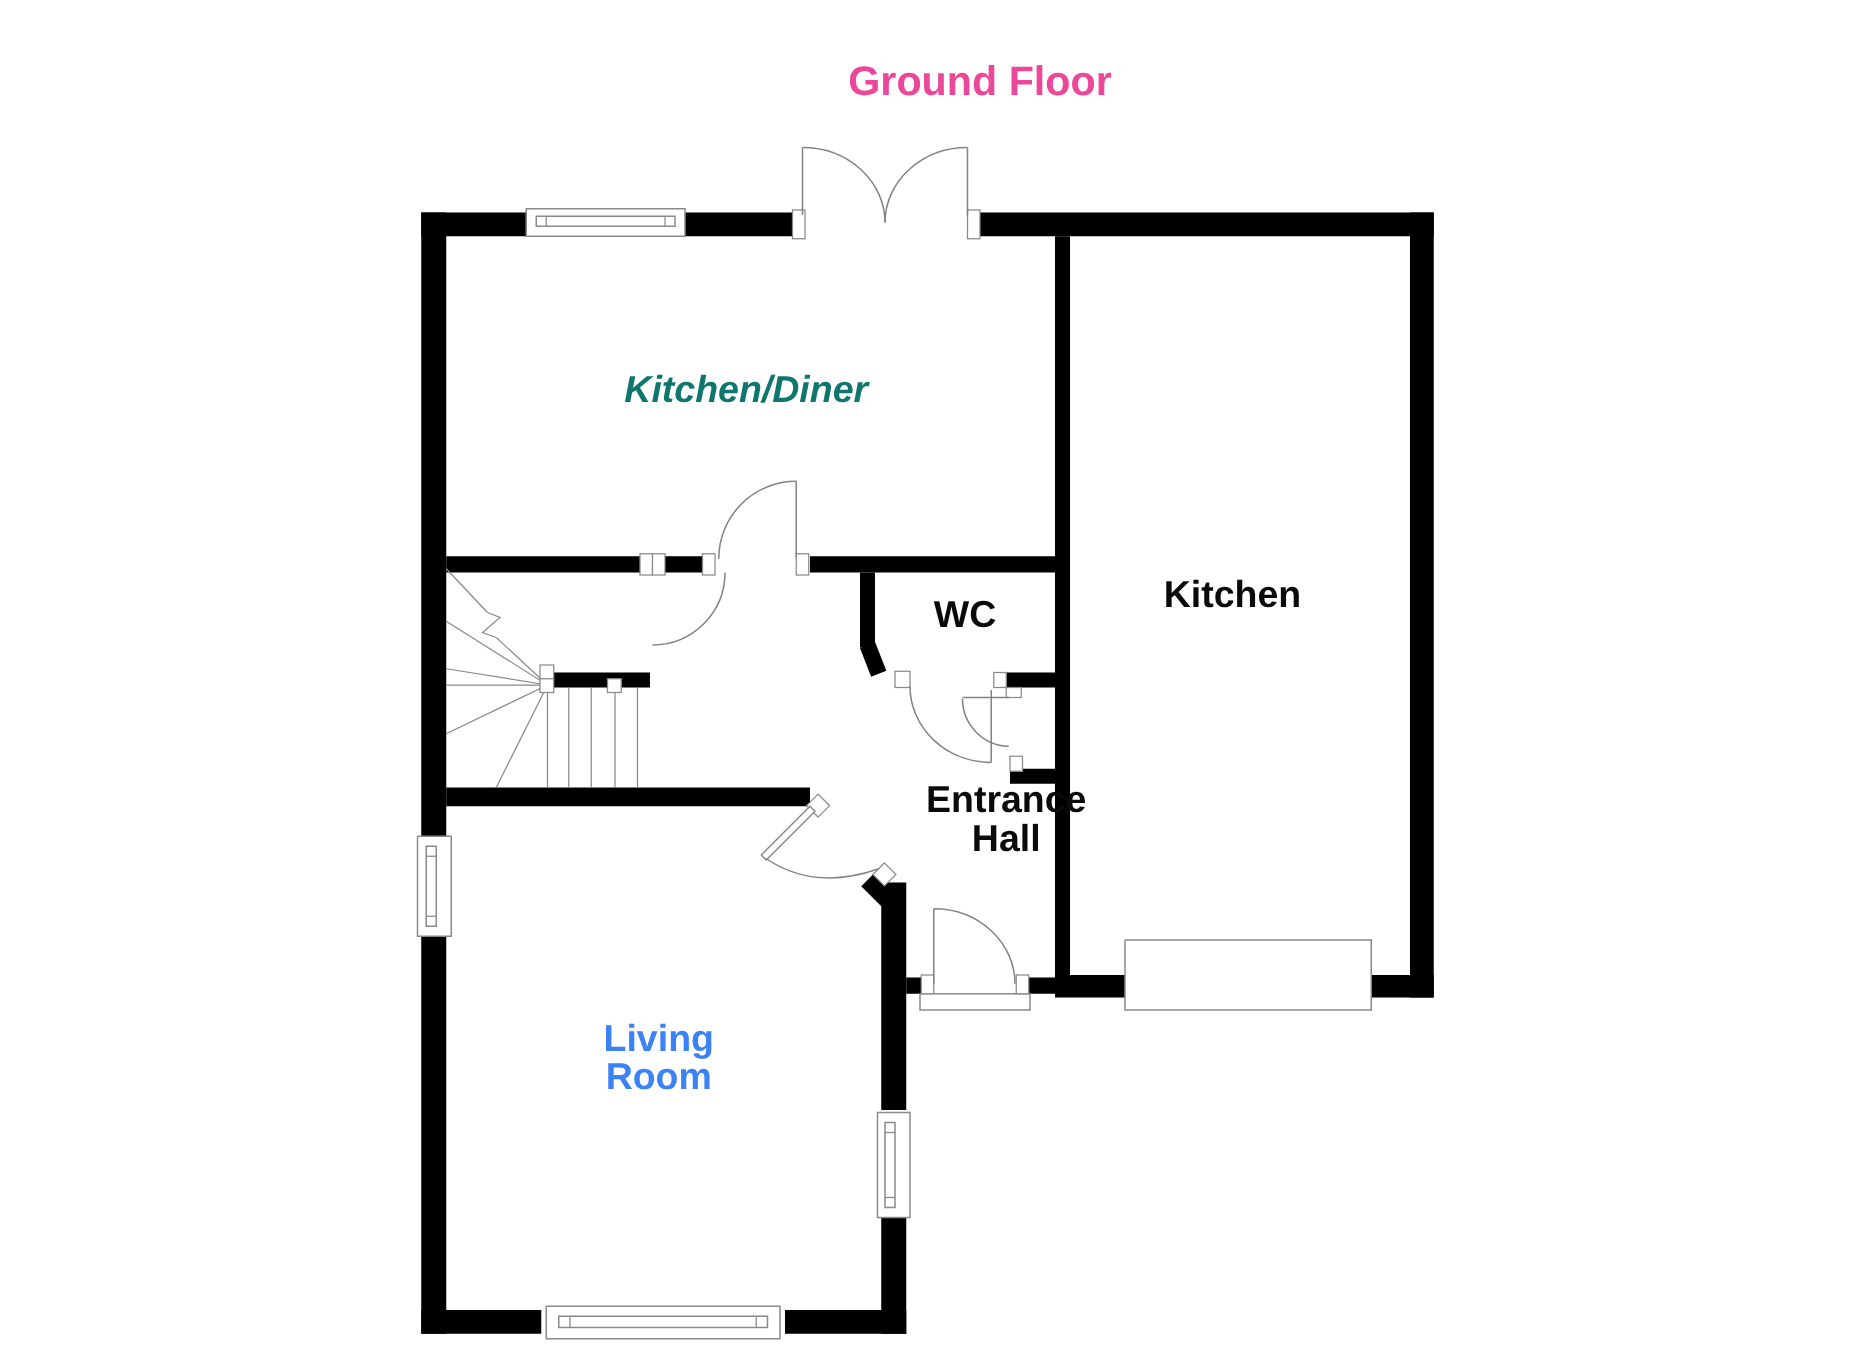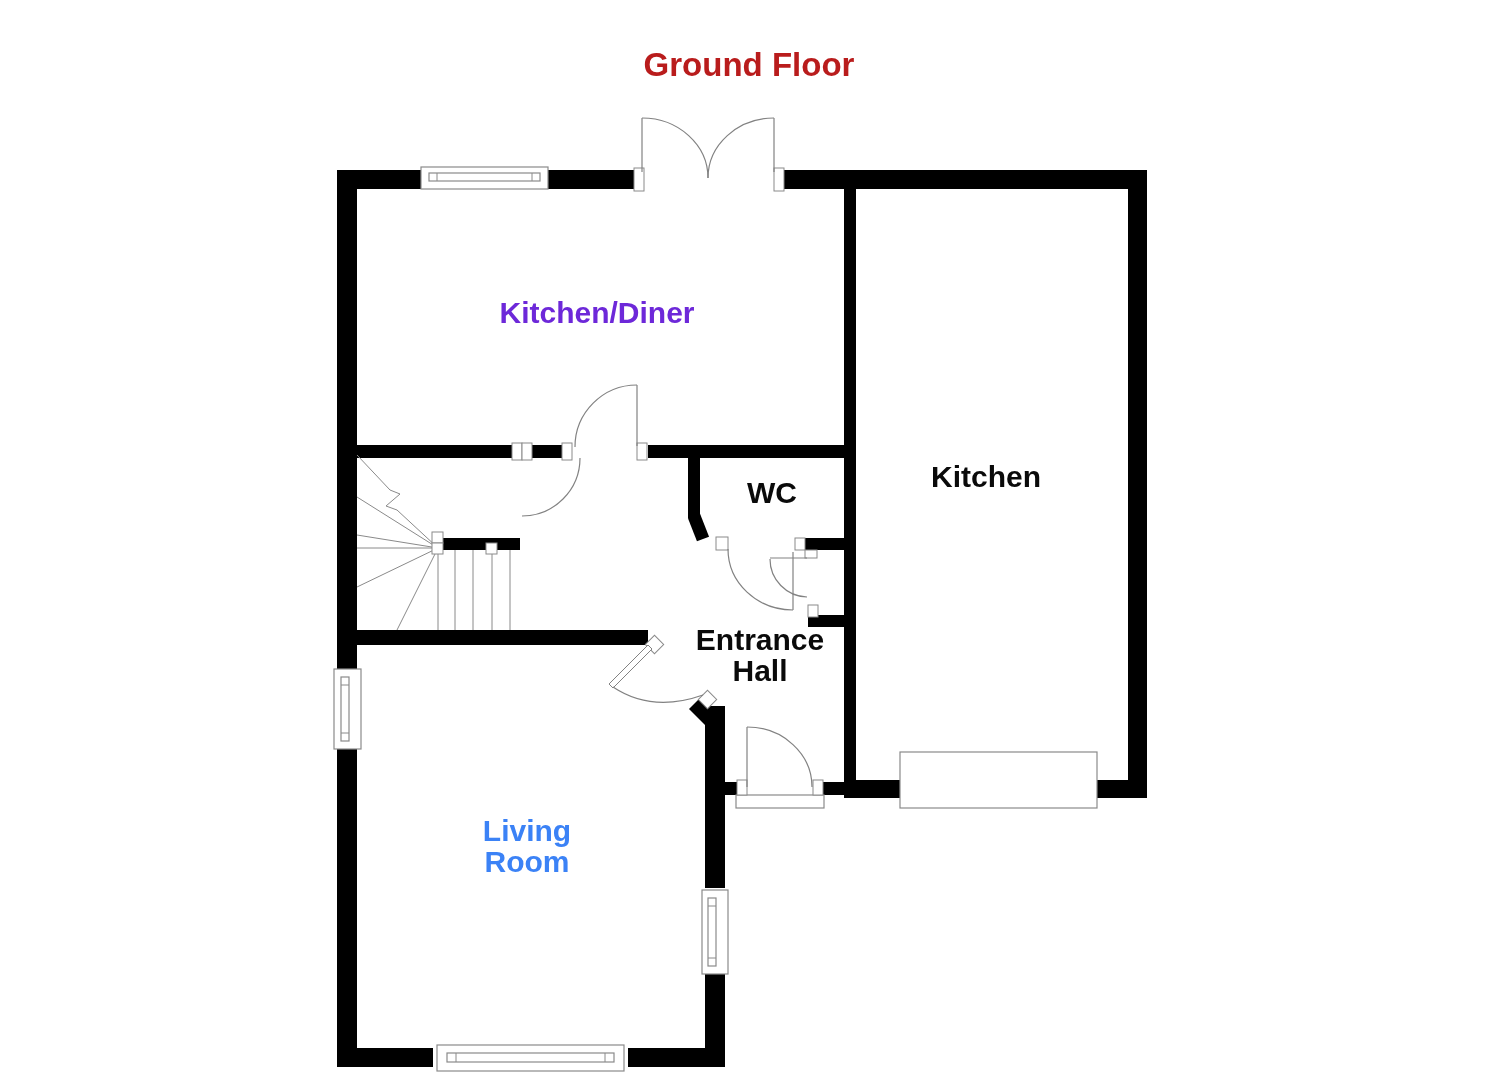--- a/index.html
+++ b/index.html
@@ -157,21 +157,21 @@
     <g>
       <polygon points="648,645 652,649 613,688 609,684" fill="#fff" stroke="#828282" stroke-width="1"></polygon>
       <path class="thin" d="M613,687 Q652,713 703,695"></path>
     </g>
     <g>
       <line class="thin" x1="747" y1="727" x2="747" y2="787"></line>
       <path class="thin" d="M747,727 A65,60 0 0 1 812,787"></path>
     </g>
   </svg>
 
-  <div class="label title" style="left: 749px; top: 65px; color: #b91c1c;">Ground Floor</div>
-  <div class="label room" style="left: 597px; top: 313px; color: #6d28d9;">Kitchen/Diner</div>
+  <div class="label title" style="left: 784px; top: 65px; color: #ec4899;">Ground Floor</div>
+  <div class="label room" style="left: 597px; top: 313px; color: #0f766e; font-style: italic;">Kitchen/Diner</div>
   <div class="label room" style="left: 986px; top: 477px; color: rgb(10, 10, 10);">Kitchen</div>
   <div class="label room" style="left: 772px; top: 493px; color: rgb(10, 10, 10);">WC</div>
-  <div class="label room" style="left: 760px; top: 656px; color: rgb(10, 10, 10);">Entrance
+  <div class="label room" style="left: 805px; top: 656px; color: rgb(10, 10, 10);">Entrance
 Hall</div>
   <div class="label room" style="left: 527px; top: 847px; color: #3b82f6;">Living
 Room</div>
 </div>
 
 </body></html>

